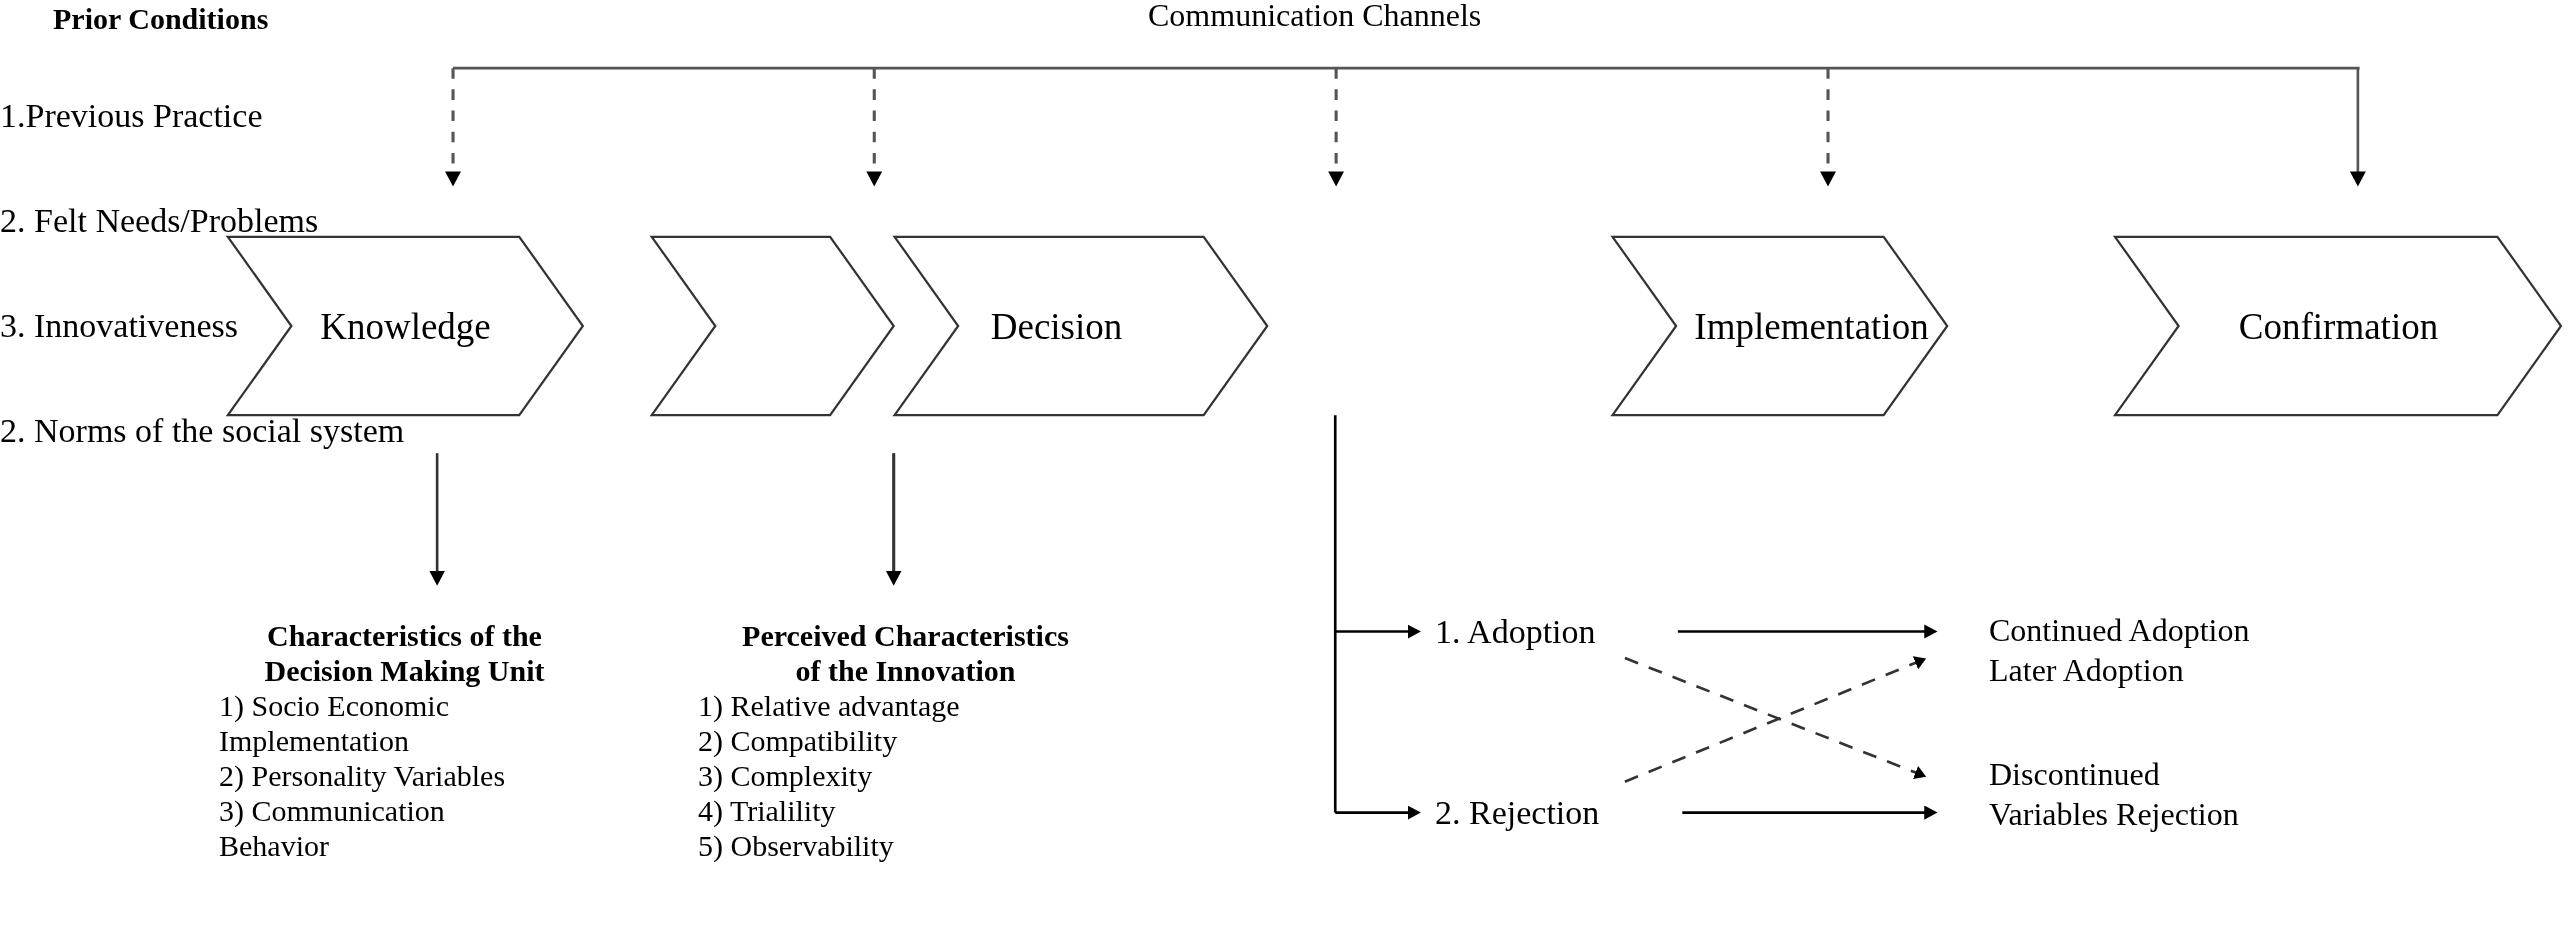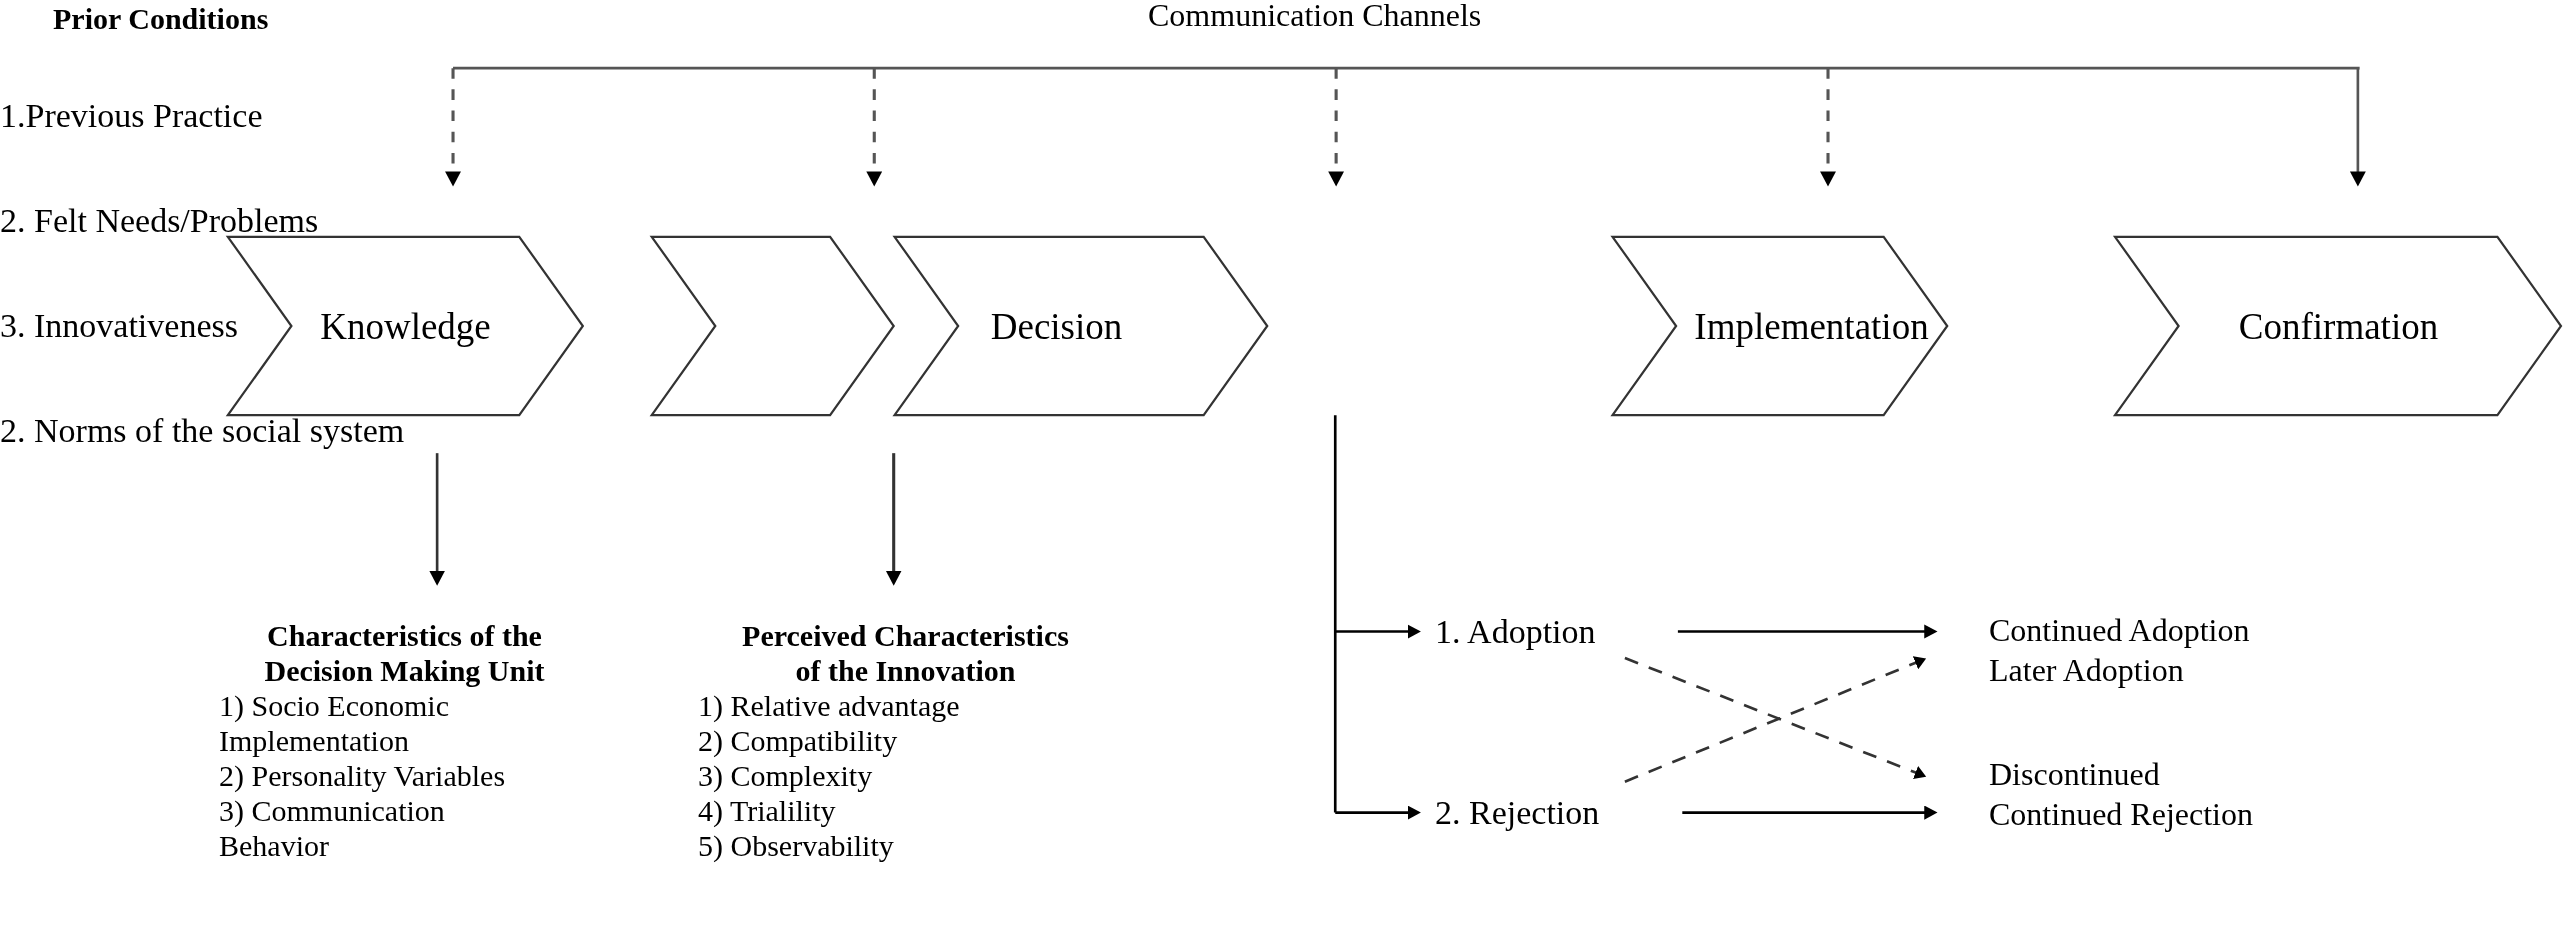--- a/index.html
+++ b/index.html
@@ -106,16 +106,16 @@
     <span class="li">4) Trialility</span>
     <span class="li">5) Observability</span>
   </div>
 
   <div class="nodelbl" style="left:1435px;top:613px;">1. Adoption</div>
   <div class="nodelbl" style="left:1435px;top:794px;">2. Rejection</div>
 
   <div class="outlbl" style="left:1953px;top:612px;">Continued Adoption</div>
   <div class="outlbl" style="left:1953px;top:652px;">Later Adoption</div>
   <div class="outlbl" style="left:1953px;top:756px;">Discontinued</div>
-  <div class="outlbl" style="left:1953px;top:796px;">Continued Rejection</div>
+  <div class="outlbl" style="left:1953px;top:796px;">Variables Rejection</div>
 
 </div>
 
 
 </body></html>

